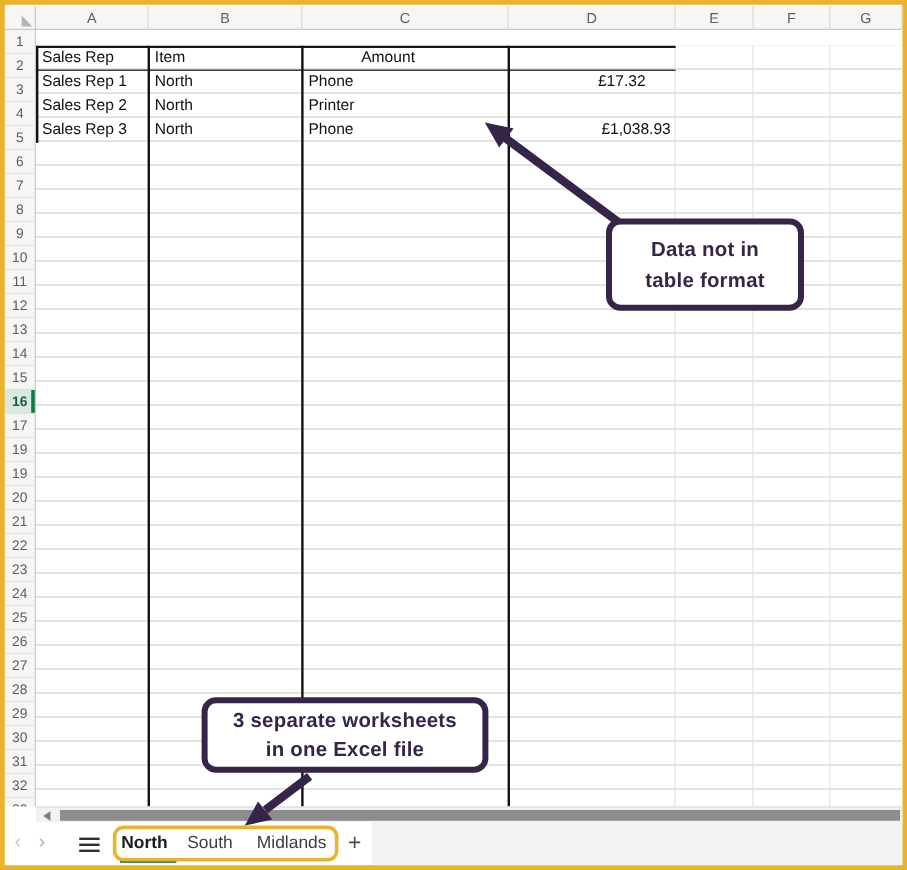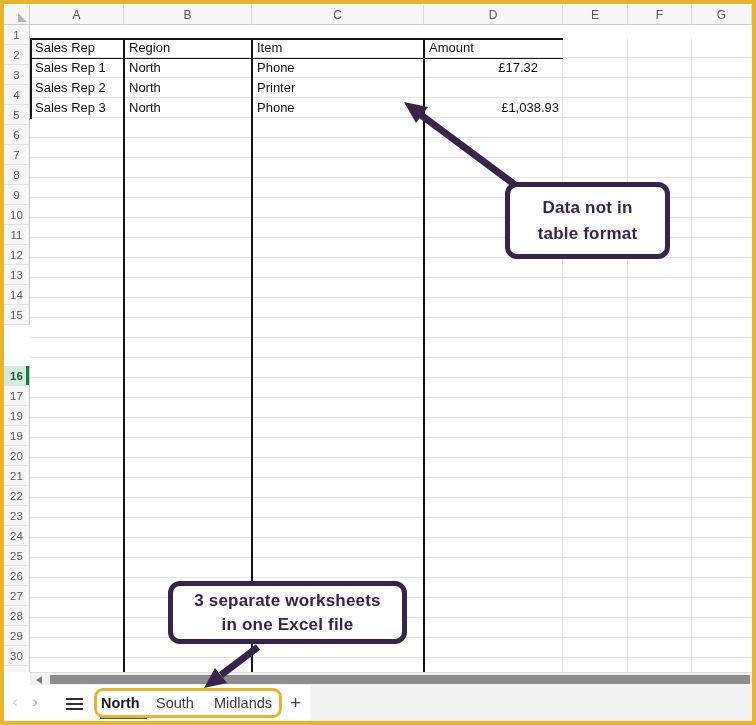--- a/index.html
+++ b/index.html
@@ -30,21 +30,21 @@
     height:20px; display:flex; align-items:center; justify-content:center;
     font-size:12px; color:#5c5c5c; border-right:1px solid #d9d9d9;
   }
   #rowheaders { position:absolute; left:0; top:21px; width:26px; height:647px; overflow:hidden; }
   .rowheader {
     position:relative; width:26px; height:20px; background:#f6f6f6;
     display:flex; align-items:center; justify-content:center;
     font-size:11.5px; color:#5c5c5c;
     border-right:1px solid #c9c9c9; border-bottom:1px solid #e2e2e2;
   }
-  .rowheader.active { background:#d8eadf; color:#1b5e3f; font-weight:bold;margin-top:41px; }
+  .rowheader.active { background:#d8eadf; color:#1b5e3f; font-weight:bold; }
   .rowheader.active::after {
     content:""; position:absolute; right:0; top:0; width:3px; height:100%; background:#107c41;
   }
 
   
   #cells {
     position:absolute; left:26px; top:21px; width:722px; height:647px; overflow:hidden;
     background:repeating-linear-gradient(to bottom, #ffffff 0px, #ffffff 19px, #e3e3e3 19px, #e3e3e3 20px);
     margin-top:13px;
   }
@@ -174,21 +174,20 @@
 
     <div class="bline-v" style="left:93px;  top:0; height:647px;"></div>
     <div class="bline-v" style="left:221px; top:0; height:647px;"></div>
     <div class="bline-v" style="left:393px; top:0; height:647px;"></div>
     <div class="bline-v" style="left:0; top:0; height:81px;"></div>
     <div class="bline-h" style="left:0; top:0;  width:533px;"></div>
     <div class="bline-h" style="left:0; top:19.5px; width:533px;"></div>
 
     <div class="cellrow" style="top:0px">
       <div class="cell" style="width:94px">Sales Rep</div>
-      <div class="cell" style="width:128px">Region</div>
       <div class="cell" style="width:172px">Item</div>
       <div class="cell" style="width:139px">Amount</div>
     </div>
     <div class="cellrow" style="top:20px">
       <div class="cell" style="width:94px">Sales Rep 1</div>
       <div class="cell" style="width:128px">North</div>
       <div class="cell" style="width:172px">Phone</div>
       <div class="cell num" style="width:118px">£17.32</div>
     </div>
     <div class="cellrow" style="top:40px">

